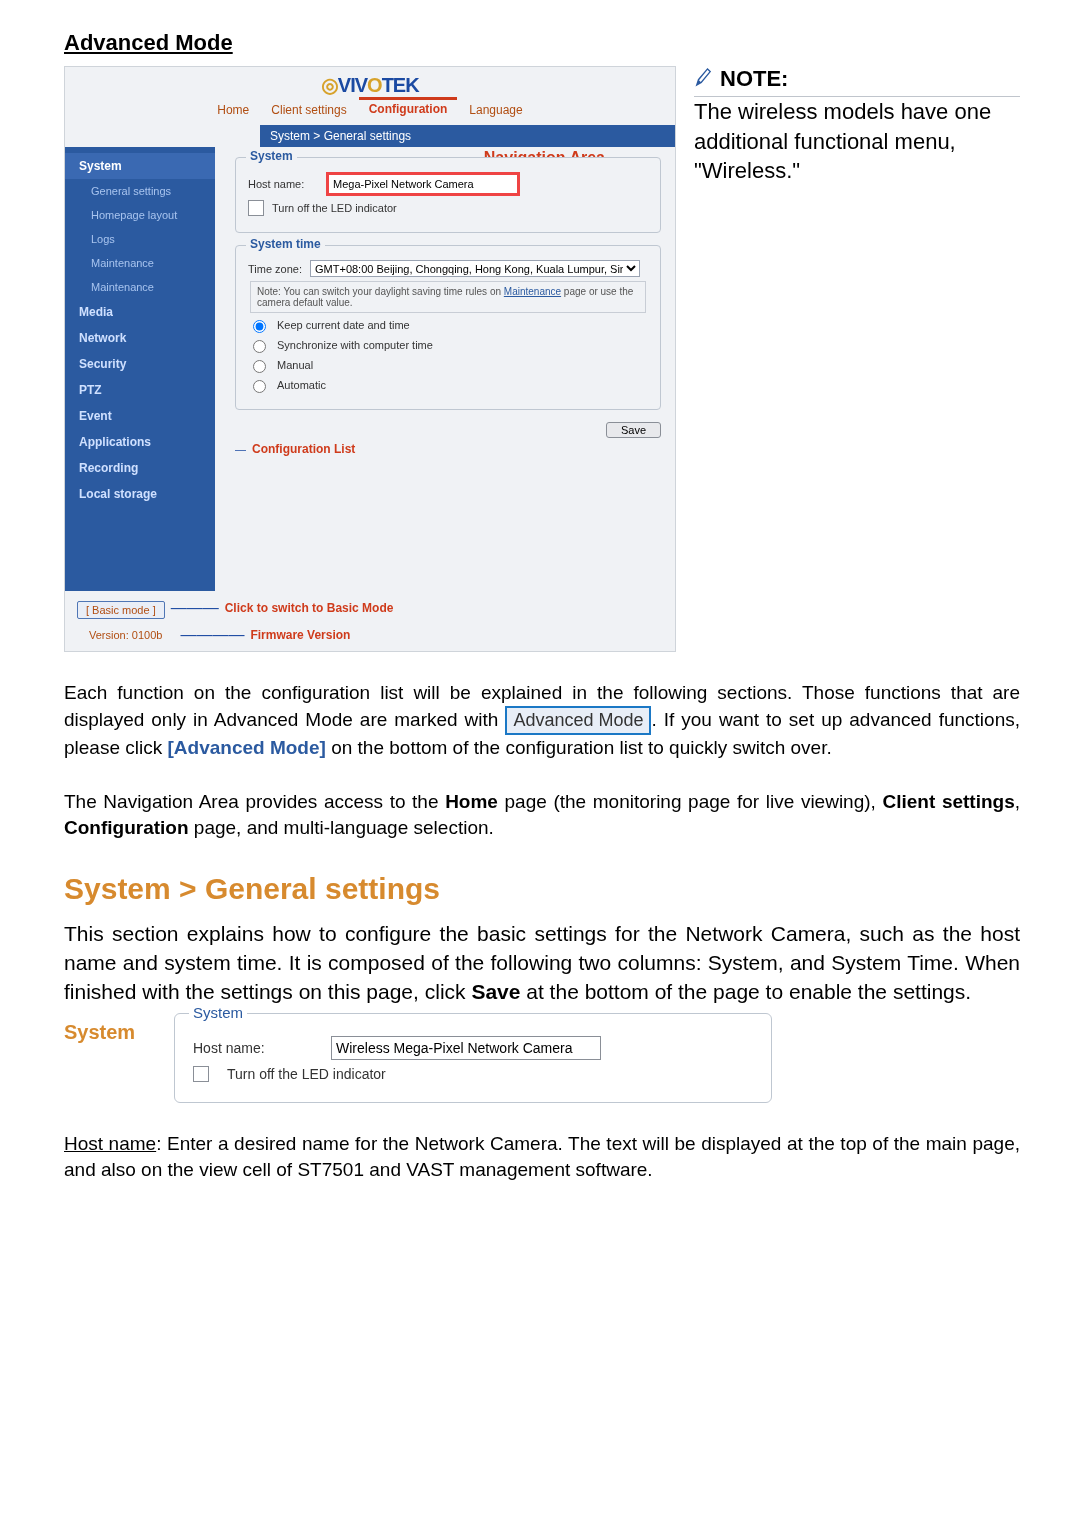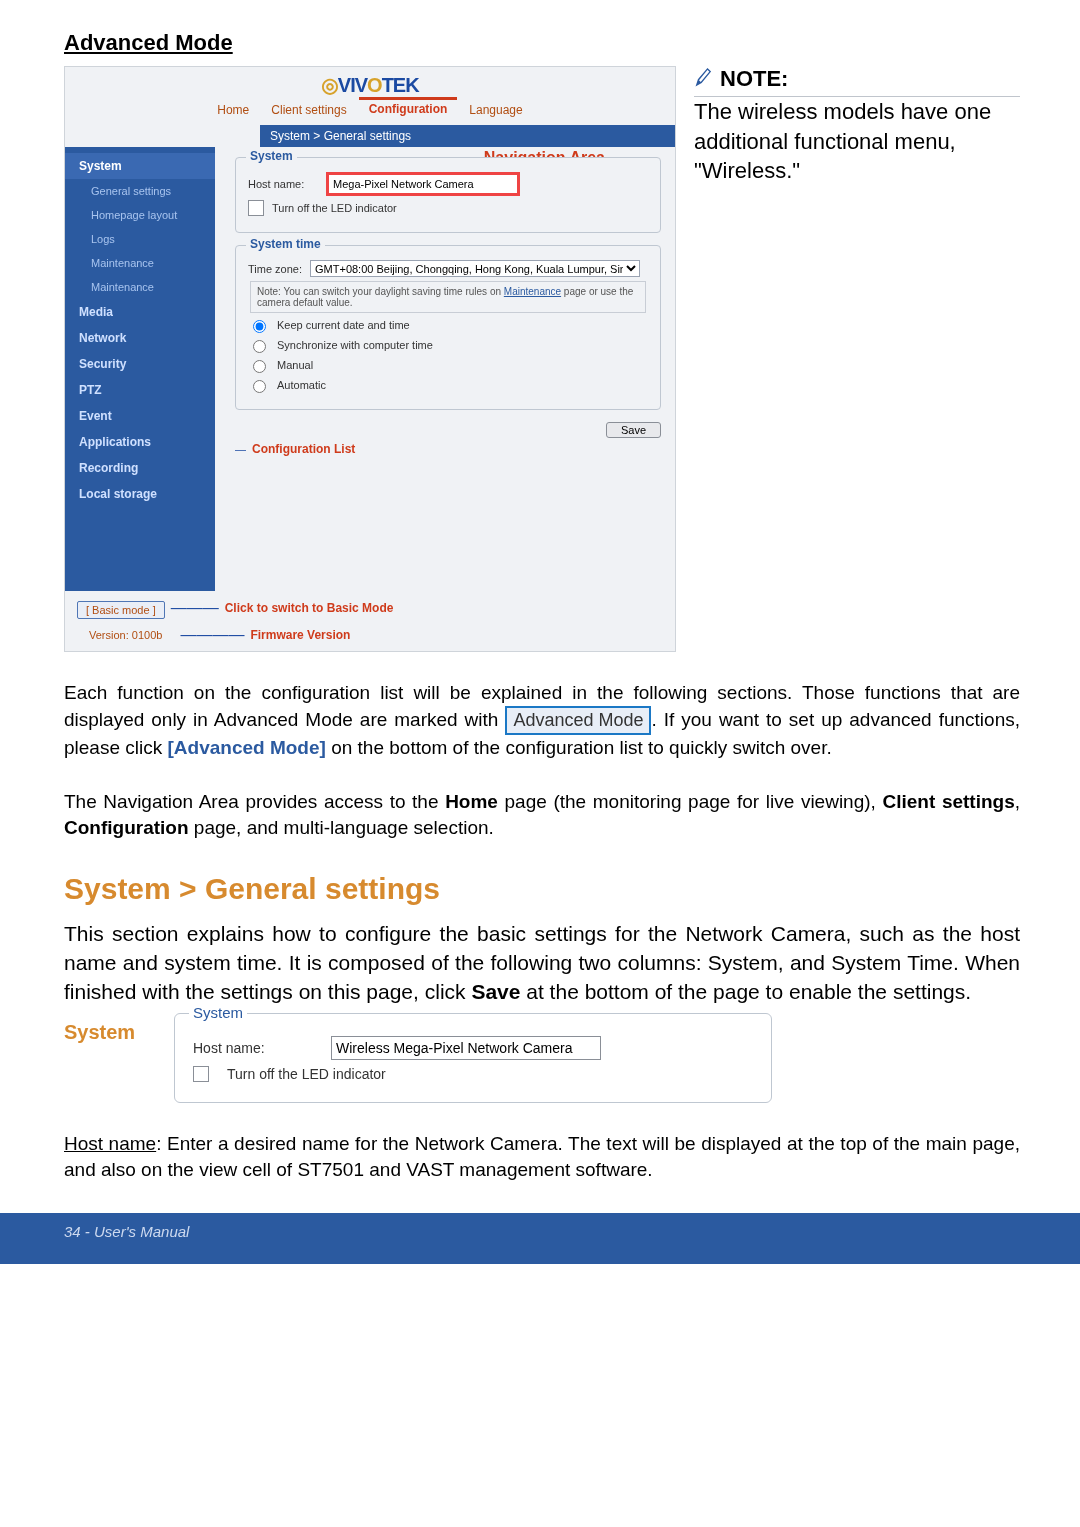--- a/index.html
+++ b/index.html
@@ -400,16 +400,13 @@
         </div>
       </div>
     </div>
 
     <div class="body-text">
       <span class="u">Host name</span><span>: Enter a desired name for the Network Camera. The text will be displayed at the top of the main page, and also on the view cell of ST7501 and VAST management software.</span>
     </div>
 
   </div>
 
-  <div class="footer-band">
-    <span>34 - User's Manual</span>
-  </div>
 </div>
 
 </body></html>

